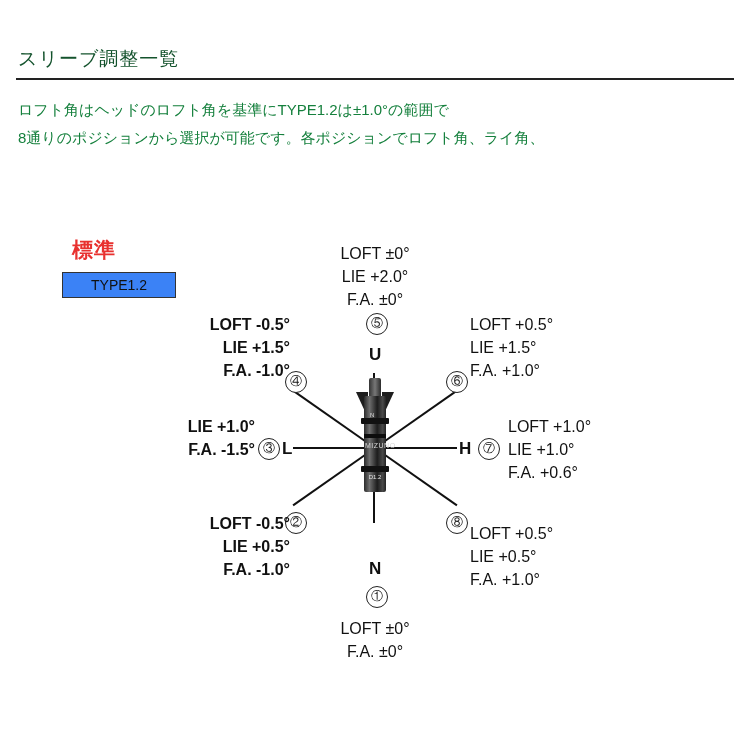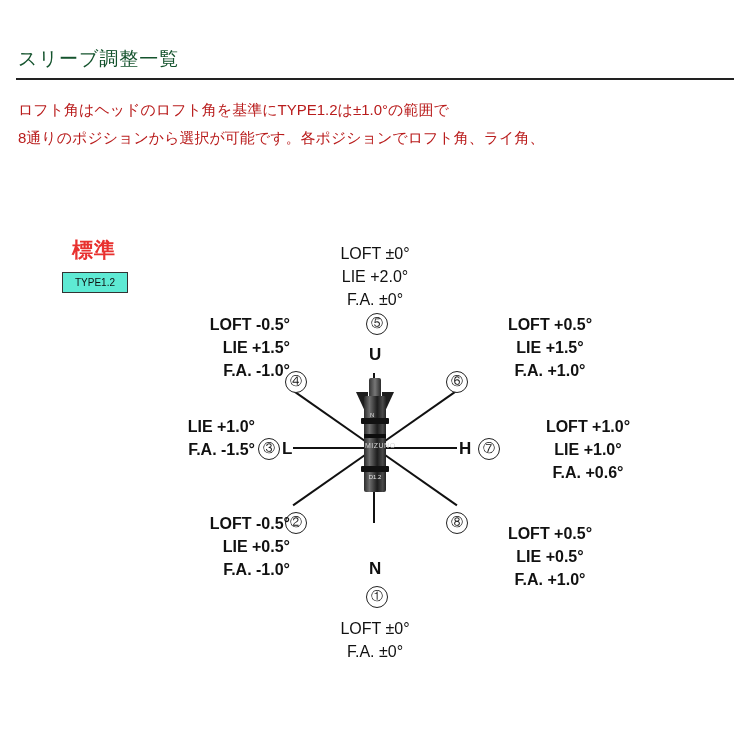--- a/index.html
+++ b/index.html
@@ -33,43 +33,43 @@
     height: 2px;
     background: #222;
   }
   .intro {
     position: absolute;
     left: 18px;
     top: 96px;
     width: 700px;
     font-size: 15px;
     line-height: 28px;
-    color: #b91c1c;
+    color: #15803d;
   }
   .intro div { white-space: nowrap; }
 
   
   .std-label {
     position: absolute;
     left: 72px;
     top: 236px;
     font-size: 21px;
     font-weight: bold;
     color: #e8312f;
     letter-spacing: 1px;
   }
   .type-box {
     position: absolute;
     left: 62px;
     top: 272px;
-    padding: 4px 12px;
+    padding: 4px 28px;
     border: 1px solid #333;
-    font-size: 10px;
+    font-size: 14px;
     color: #111;
-    background: #5eead4;
+    background: #3b82f6;
   }
 
   
   .diagram {
     position: absolute;
     left: 0;
     top: 0;
     width: 750px;
     height: 750px;
     pointer-events: none;
@@ -195,21 +195,21 @@
 
   
   .lbl {
     position: absolute;
     font-size: 16px;
     line-height: 23px;
     color: #111;
     white-space: nowrap;
   }
   .lbl.right { text-align: right; font-weight: bold; }
-  .lbl.left  { text-align: center; font-weight: bold; }
+  .lbl.left  { text-align: left; }
   .lbl.center{ text-align: center; }
 </style>
 </head>
 <body>
 
 <div class="page-title">スリーブ調整一覧</div>
 <div class="title-rule"></div>
 
 <div class="intro">
   <div>ロフト角はヘッドのロフト角を基準にTYPE1.2は±1.0°の範囲で</div>

